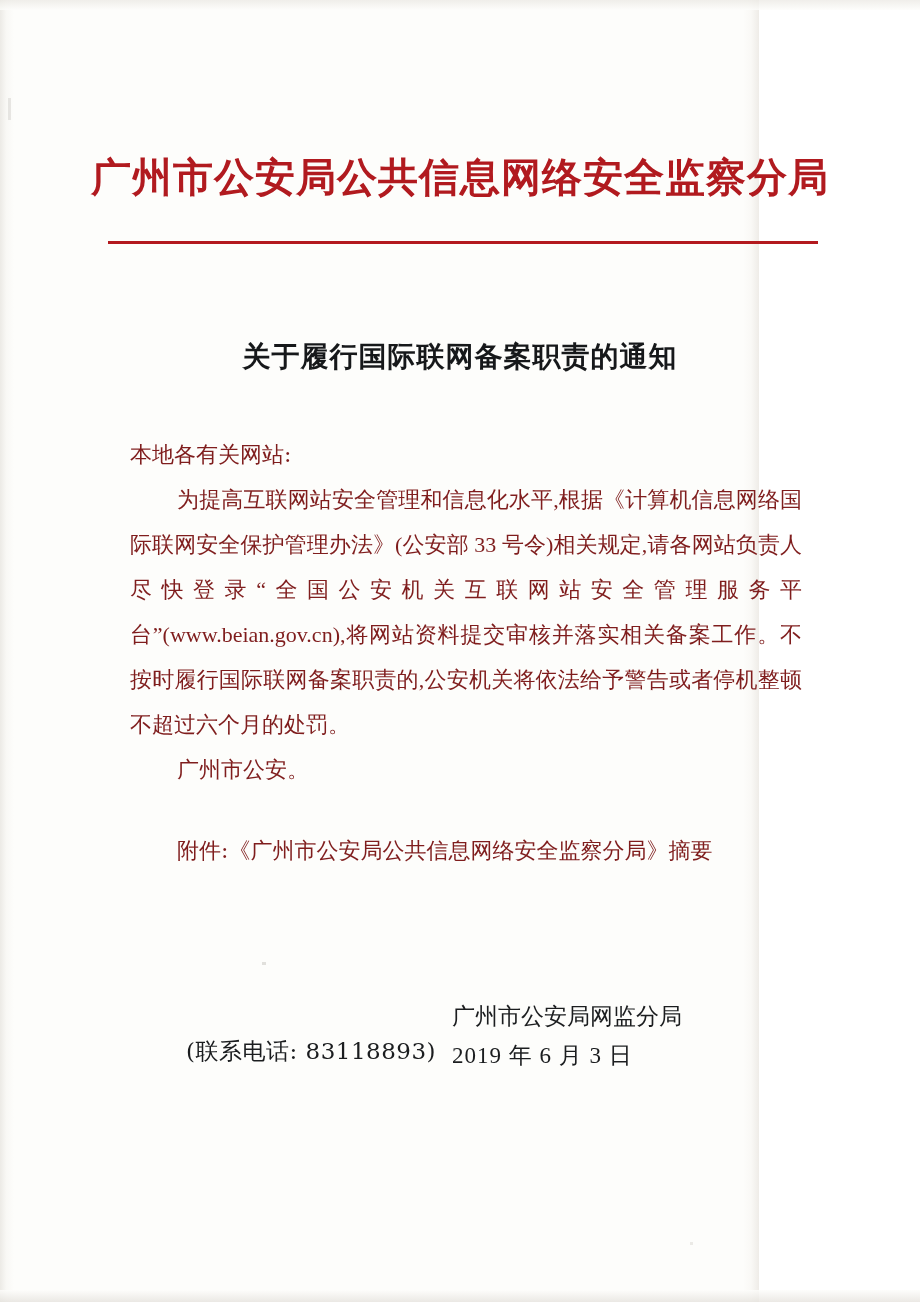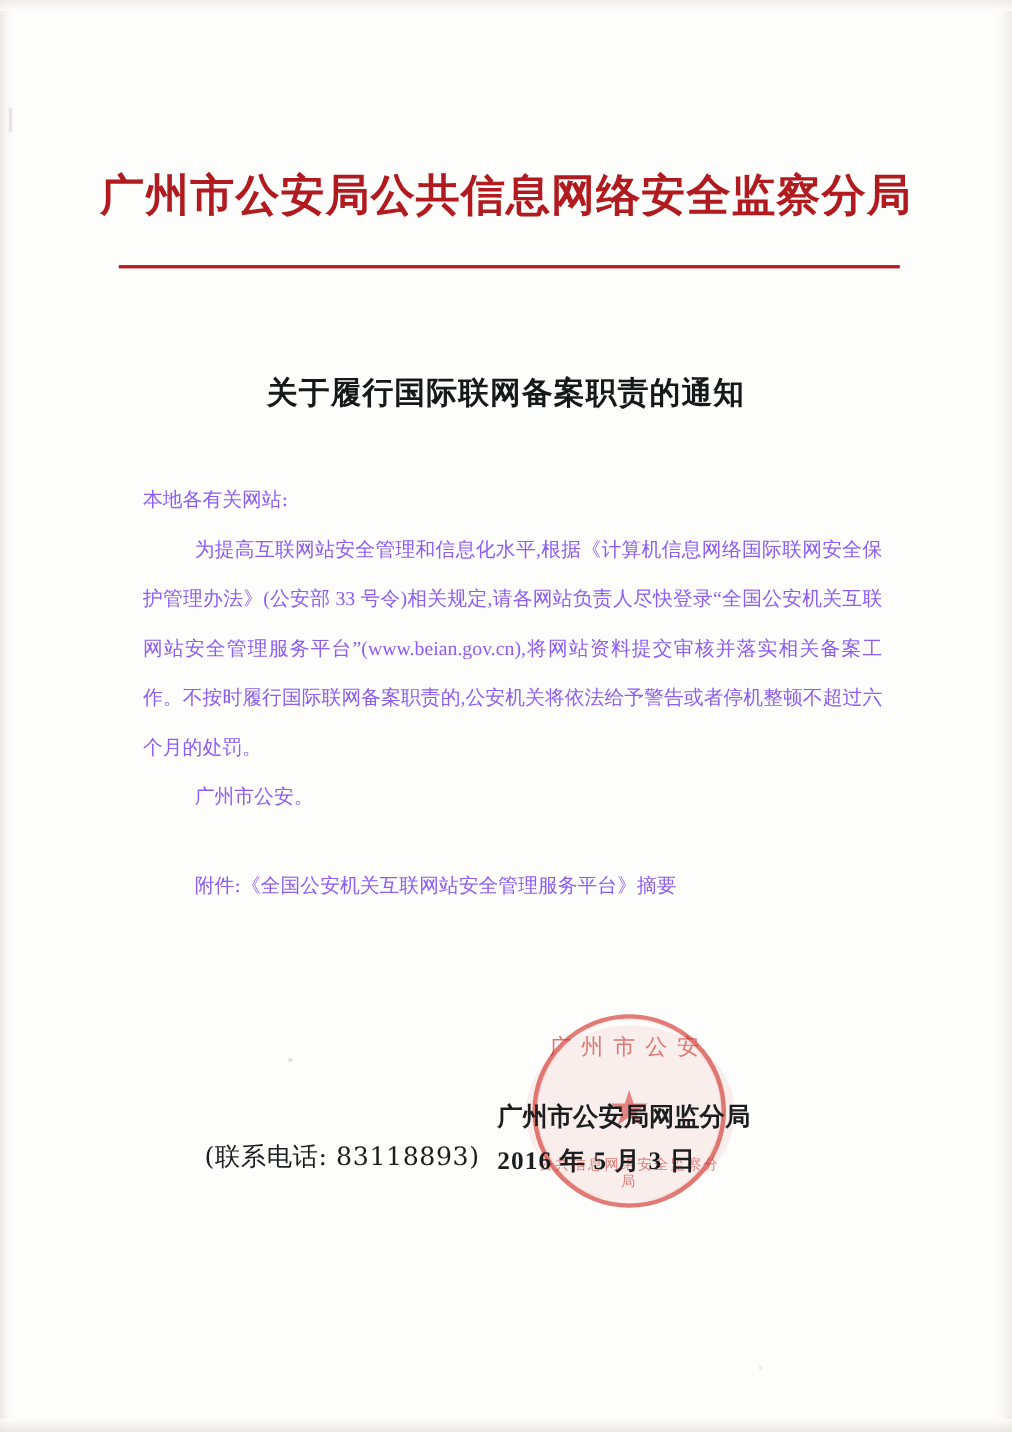--- a/index.html
+++ b/index.html
@@ -8,21 +8,21 @@
   }
   body {
     width: 920px;
     height: 1302px;
     background: #ffffff;
     font-family: "Liberation Serif", "DejaVu Serif", serif;
     overflow: hidden;
   }
   .page {
     position: relative;
-    width: 920px;
+    width: 759px;
     height: 1302px;
     background: #fdfdfb;
     box-sizing: border-box;
   }
   
   .scan-edge-left {
     position: absolute;
     top: 0; left: 0;
     width: 14px; height: 1302px;
     background: linear-gradient(to right, #e9e7e2 0%, #f8f7f4 45%, #fdfdfb 100%);
@@ -93,23 +93,23 @@
     color: #16181a;
     letter-spacing: 1px;
   }
 
   
   .body-block {
     position: absolute;
     top: 432px;
     left: 130px;
     width: 672px;
-    font-size: 18px;
+    font-size: 22px;
     line-height: 45px;
-    color: #8b5cf6;
+    color: #7f1d1d;
     text-align: justify;
     font-family: "DejaVu Serif", "Liberation Serif", serif;
   }
   .salutation {
     margin: 0 0 0 0;
   }
   .para {
     margin: 0;
     text-indent: 47px;
     font-family: Liberation Serif, serif;
@@ -122,21 +122,20 @@
   
   .sign-block {
     position: absolute;
     top: 996px;
     left: 452px;
     width: 260px;
     font-size: 23px;
     line-height: 40px;
     color: #1b1d1f;
     font-family: "DejaVu Serif", "Liberation Serif", serif;
-    font-weight: bold;
   }
   .sign-date {
     letter-spacing: 1px;
     font-family: "Liberation Serif", serif;
   }
 
   
   .contact {
     position: absolute;
     top: 1036px;
@@ -219,31 +218,24 @@
     <div class="letterhead-title">广州市公安局公共信息网络安全监察分局</div>
   </div>
   <div class="letterhead-rule"></div>
 
   <div class="doc-title">关于履行国际联网备案职责的通知</div>
 
   <div class="body-block">
     <p class="salutation">本地各有关网站:</p>
     <p class="para">为提高互联网站安全管理和信息化水平,根据《计算机信息网络国际联网安全保护管理办法》(公安部 33 号令)相关规定,请各网站负责人尽快登录“全国公安机关互联网站安全管理服务平台”(www.beian.gov.cn),将网站资料提交审核并落实相关备案工作。不按时履行国际联网备案职责的,公安机关将依法给予警告或者停机整顿不超过六个月的处罚。</p>
     <p class="para">广州市公安。</p>
-    <p class="attach">附件:《全国公安机关互联网站安全管理服务平台》摘要</p>
+    <p class="attach">附件:《广州市公安局公共信息网络安全监察分局》摘要</p>
   </div>
 
-  <div class="seal">
-    <div class="seal-smudge" style="left:-6px; top:10px; width:190px; height:160px;"></div>
-    <div class="seal-ring"></div>
-    <div class="seal-arc-top">广州市公安</div>
-    <div class="seal-star">★</div>
-    <div class="seal-arc-bottom">公共信息网络安全监察分局</div>
-  </div>
 
   <div class="sign-block">
     <div>广州市公安局网监分局</div>
-    <div class="sign-date">2016 年 5 月 3 日</div>
+    <div class="sign-date">2019 年 6 月 3 日</div>
   </div>
 
   <div class="contact">(联系电话: 83118893)</div>
 
 </div>
 
 </body></html>

